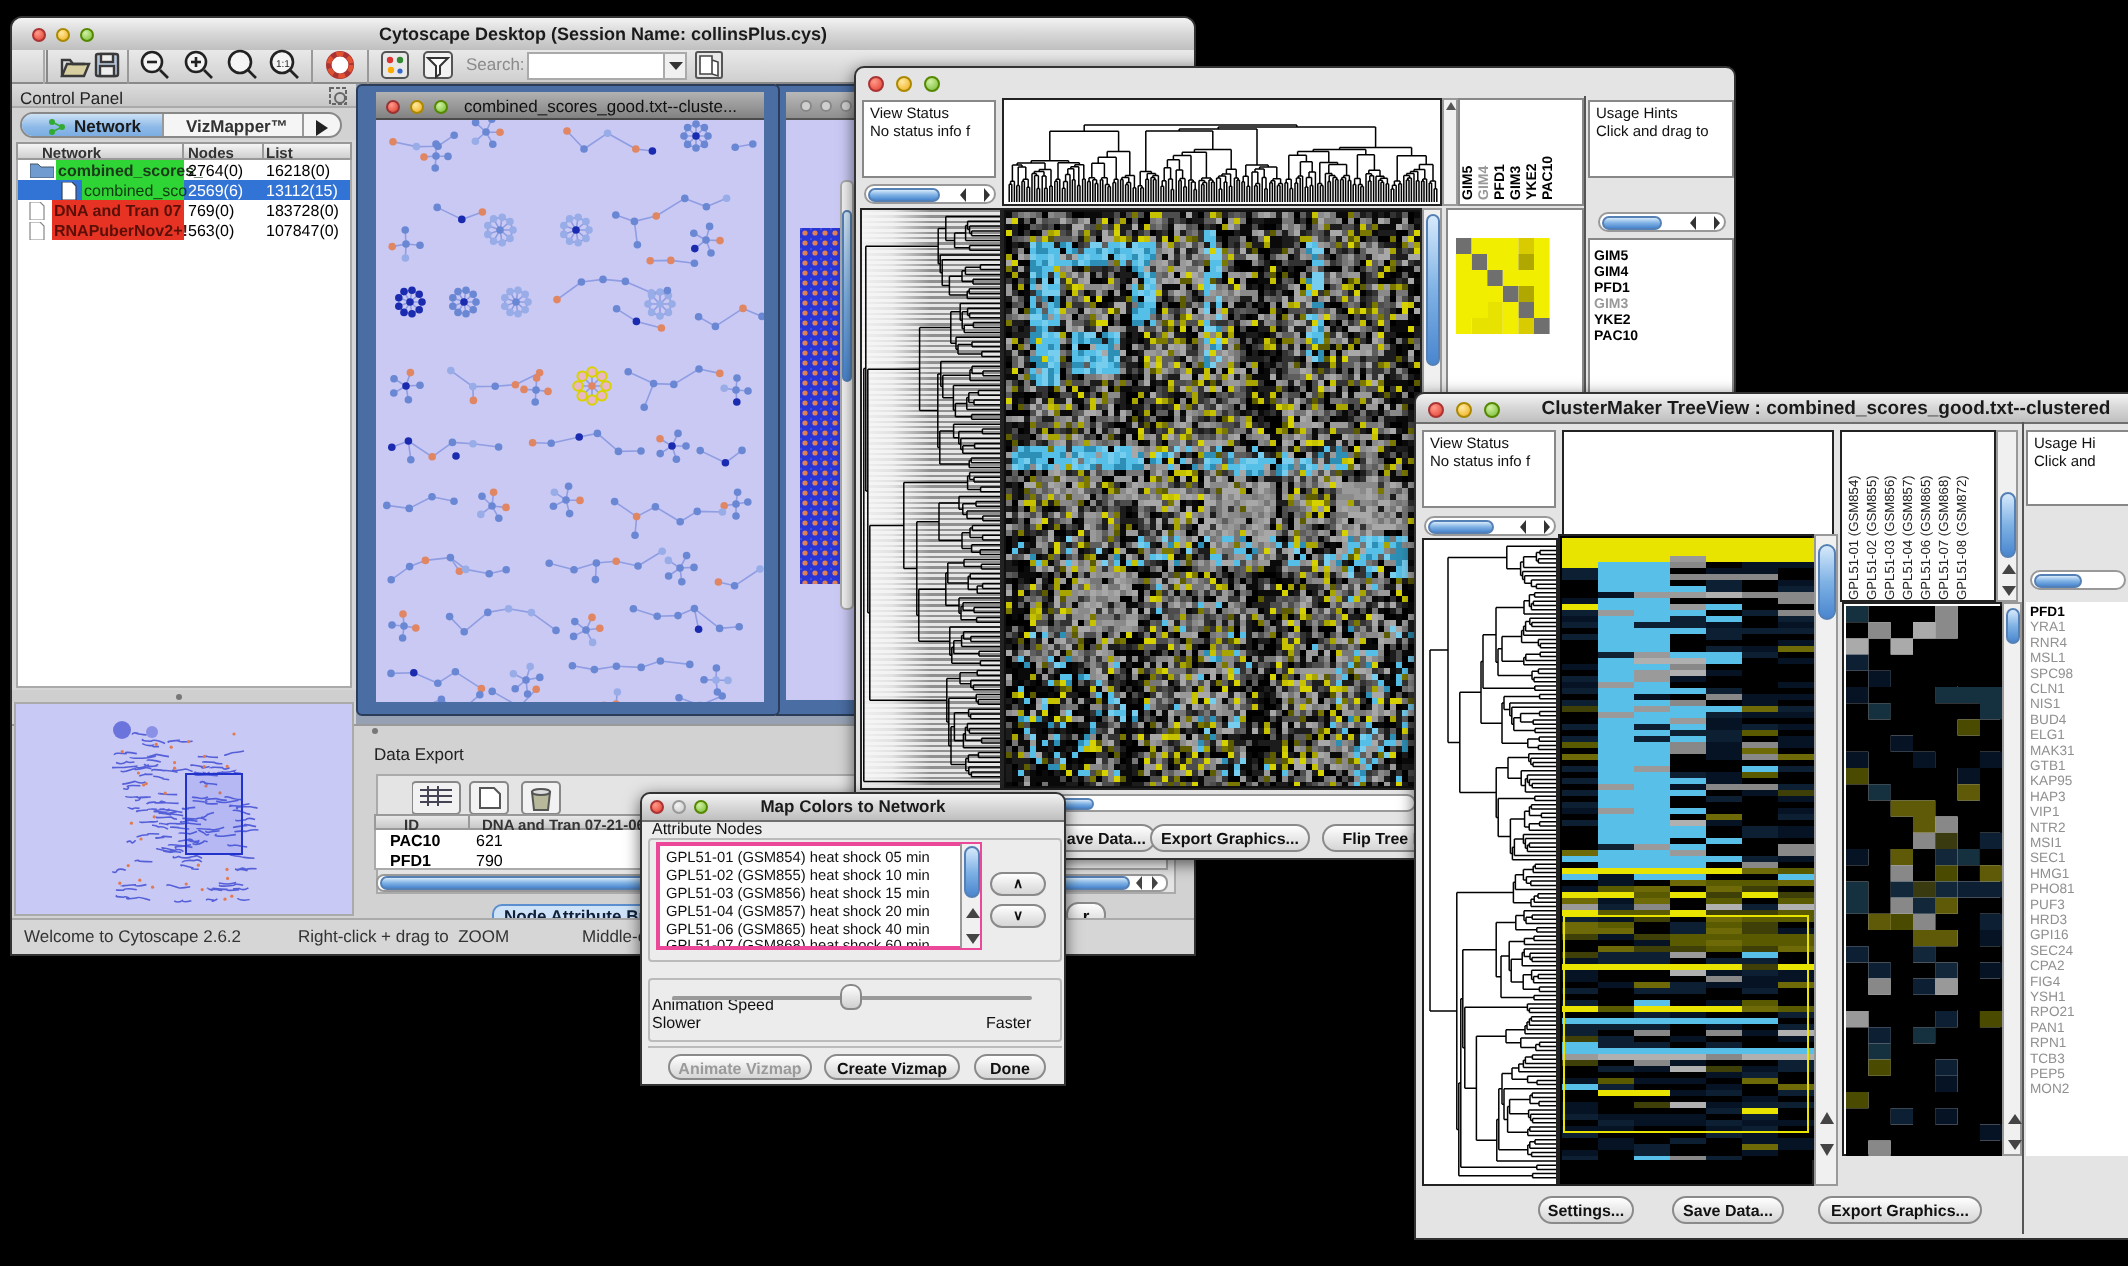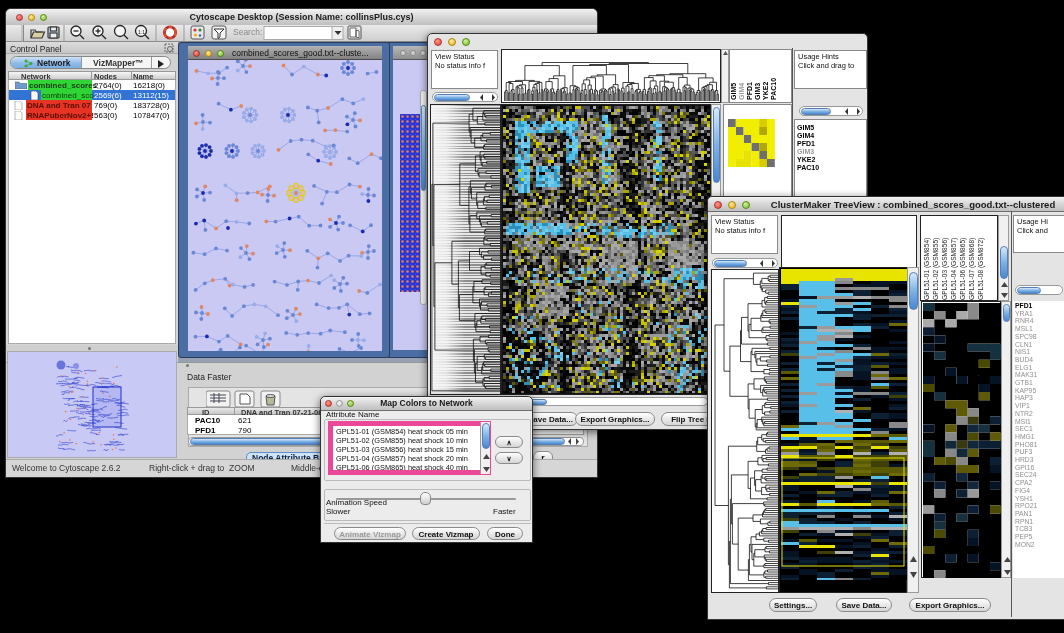--- a/index.html
+++ b/index.html
@@ -84,21 +84,21 @@
     <span style="position:absolute;left:26px;top:1px;font-size:8.5px;font-weight:bold;color:#1a1a1a">Network</span>
     <span style="position:absolute;left:82px;top:1px;font-size:8.5px;font-weight:bold;color:#333">VizMapper™</span>
     <div class="a" style="left:140px;top:0;width:21px;height:13px;border-left:1px solid #999"></div>
     <div class="a" style="left:147px;top:3px;width:0;height:0;border-left:6px solid #222;border-top:4px solid transparent;border-bottom:4px solid transparent"></div>
   </div>
  </div>
 
  <div class="a" style="left:2px;top:62px;width:168px;height:9px;background:linear-gradient(#f5f5f5,#cfcfcf);border:1px solid #999;font-size:7.5px;font-weight:bold;color:#333">
    <span style="position:absolute;left:12px;top:0">Network</span>
       <span style="position:absolute;left:85px;top:0">Nodes</span>
-      <span style="position:absolute;left:124px;top:0">Name</span>
+      <span style="position:absolute;left:124px;top:0">List</span>
    <div class="a" style="left:82px;top:0;width:1px;height:9px;background:#999"></div>
       <div class="a" style="left:122px;top:0;width:1px;height:9px;background:#999"></div>
  </div>
  <div class="a" style="left:2px;top:71px;width:168px;height:264px;background:#fff;border:1px solid #aaa;border-top:none;font-size:8px">
    <div class="a" style="left:0;top:0;width:100%;height:10px">
      <svg style="left:6px;top:1px" width="12" height="8">
           <path d="M0 1 h4 l1.5 1.5 H12 V8 H0 z" fill="#6f9bd0" stroke="#456" stroke-width="0.5"></path>
         </svg>
      <div class="a" style="left:19px;top:0;width:64px;height:10px;background:#2fd435"></div>
      <span style="position:absolute;left:20px;top:1px;color:#1a3a1a;font-weight:bold">combined_scores_</span>
@@ -181,21 +181,21 @@
  <div class="a" style="left:0;top:450px;width:100%;height:18px;border-top:1px solid #aaa;font-size:8.5px;color:#333;background:#d6d6d6;z-index:7">
   <span style="position:absolute;left:6px;top:3px">Welcome to Cytoscape 2.6.2</span>
   <span style="position:absolute;left:143px;top:3px">Right-click + drag to&nbsp; ZOOM</span>
   <span style="position:absolute;left:285px;top:3px">Middle-click + drag to PAN</span>
  </div>
 
  <div class="a" style="left:172px;top:33px;width:419px;height:320px;background:#96a2b4"></div>
 
  <div class="a" style="left:0;top:353px;width:591px;height:97px;background:#d2d2d2;border-top:1px solid #999">
    <div class="a" style="left:180px;top:1px;width:3px;height:3px;background:#777;border-radius:50%"></div>
-   <span style="position:absolute;left:181px;top:9px;font-size:8.5px;color:#222">Data Faster</span>
+   <span style="position:absolute;left:181px;top:9px;font-size:8.5px;color:#222">Data Export</span>
    <div class="a" style="left:182px;top:24px;width:400px;height:60px;background:#e4e4e4;border:1px solid #aaa"></div>
    <svg style="left:200px;top:27px" width="90" height="18">
      <rect x="0" y="1" width="24" height="16" rx="2" fill="#f2f2f2" stroke="#888"></rect>
         <g stroke="#445" stroke-width="1">
           <line x1="4" y1="5" x2="20" y2="5"></line>
           <line x1="4" y1="8" x2="20" y2="8"></line>
           <line x1="4" y1="11" x2="20" y2="11"></line>
           <line x1="8" y1="3" x2="8" y2="13"></line>
           <line x1="13" y1="3" x2="13" y2="13"></line>
         </g>
@@ -817,23 +817,23 @@
   <div class="btn" style="left:61px;top:401px;width:48px;height:14px;font-size:8px;line-height:14px">Settings...</div>
   <div class="btn" style="left:128px;top:401px;width:56px;height:14px;font-size:8px;line-height:14px">Save Data...</div>
   <div class="btn" style="left:201px;top:401px;width:82px;height:14px;font-size:8px;line-height:14px">Export Graphics...</div>
 </div>
 
 <div class="win" style="left:320px;top:396px;width:213px;height:147px;background:#ececec;border-radius:5px 5px 0 0;z-index:6">
   <div class="tbar" style="height:14px;font-size:8.5px;line-height:13px">Map Colors to Network</div>
   <div class="tl" style="left:4px;top:3px;width:7px;height:7px;background:radial-gradient(circle at 35% 30%,#ff9a8a,#e23e30);border:0.5px solid #a33"></div>
   <div class="tl" style="left:15px;top:3px;width:7px;height:7px;background:radial-gradient(circle at 35% 30%,#f4f4f4,#c9c9c9);border:0.5px solid #999"></div>
   <div class="tl" style="left:26px;top:3px;width:7px;height:7px;background:radial-gradient(circle at 35% 30%,#d2f0a2,#74bc32);border:0.5px solid #580"></div>
-  <span style="position:absolute;left:5px;top:13px;font-size:8px;color:#111">Attribute Name</span>
+  <span style="position:absolute;left:5px;top:13px;font-size:8px;color:#111">Attribute Nodes</span>
   <div class="a" style="left:3px;top:22px;width:207px;height:62px;border:1px solid #bbb;border-radius:2px"></div>
-  <div class="a" style="left:7px;top:24px;width:163px;height:54px;background:#fff;border:5px solid #ec4899;font-size:7.4px;color:#111;padding:1px 0 0 3px;overflow:hidden">
+  <div class="a" style="left:7px;top:24px;width:163px;height:54px;background:#fff;border:2px solid #ec4899;font-size:7.4px;color:#111;padding:1px 0 0 3px;overflow:hidden">
       <div style="height:8.9px;line-height:9px;white-space:nowrap">GPL51-01 (GSM854) heat shock 05 min</div>
       <div style="height:8.9px;line-height:9px;white-space:nowrap">GPL51-02 (GSM855) heat shock 10 min</div>
       <div style="height:8.9px;line-height:9px;white-space:nowrap">GPL51-03 (GSM856) heat shock 15 min</div>
       <div style="height:8.9px;line-height:9px;white-space:nowrap">GPL51-04 (GSM857) heat shock 20 min</div>
       <div style="height:8.9px;line-height:9px;white-space:nowrap">GPL51-06 (GSM865) heat shock 40 min</div>
       <div style="height:8.9px;line-height:9px;white-space:nowrap">GPL51-07 (GSM868) heat shock 60 min</div>
     </div>
   <div class="a" style="left:159px;top:25px;width:10px;height:52px;background:#f0f0f0;border-left:1px solid #999">
     <div class="pth" style="left:0.5px;top:1px;width:8px;height:26px"></div>
     <svg style="left:1.5px;top:32px" width="7" height="18">

